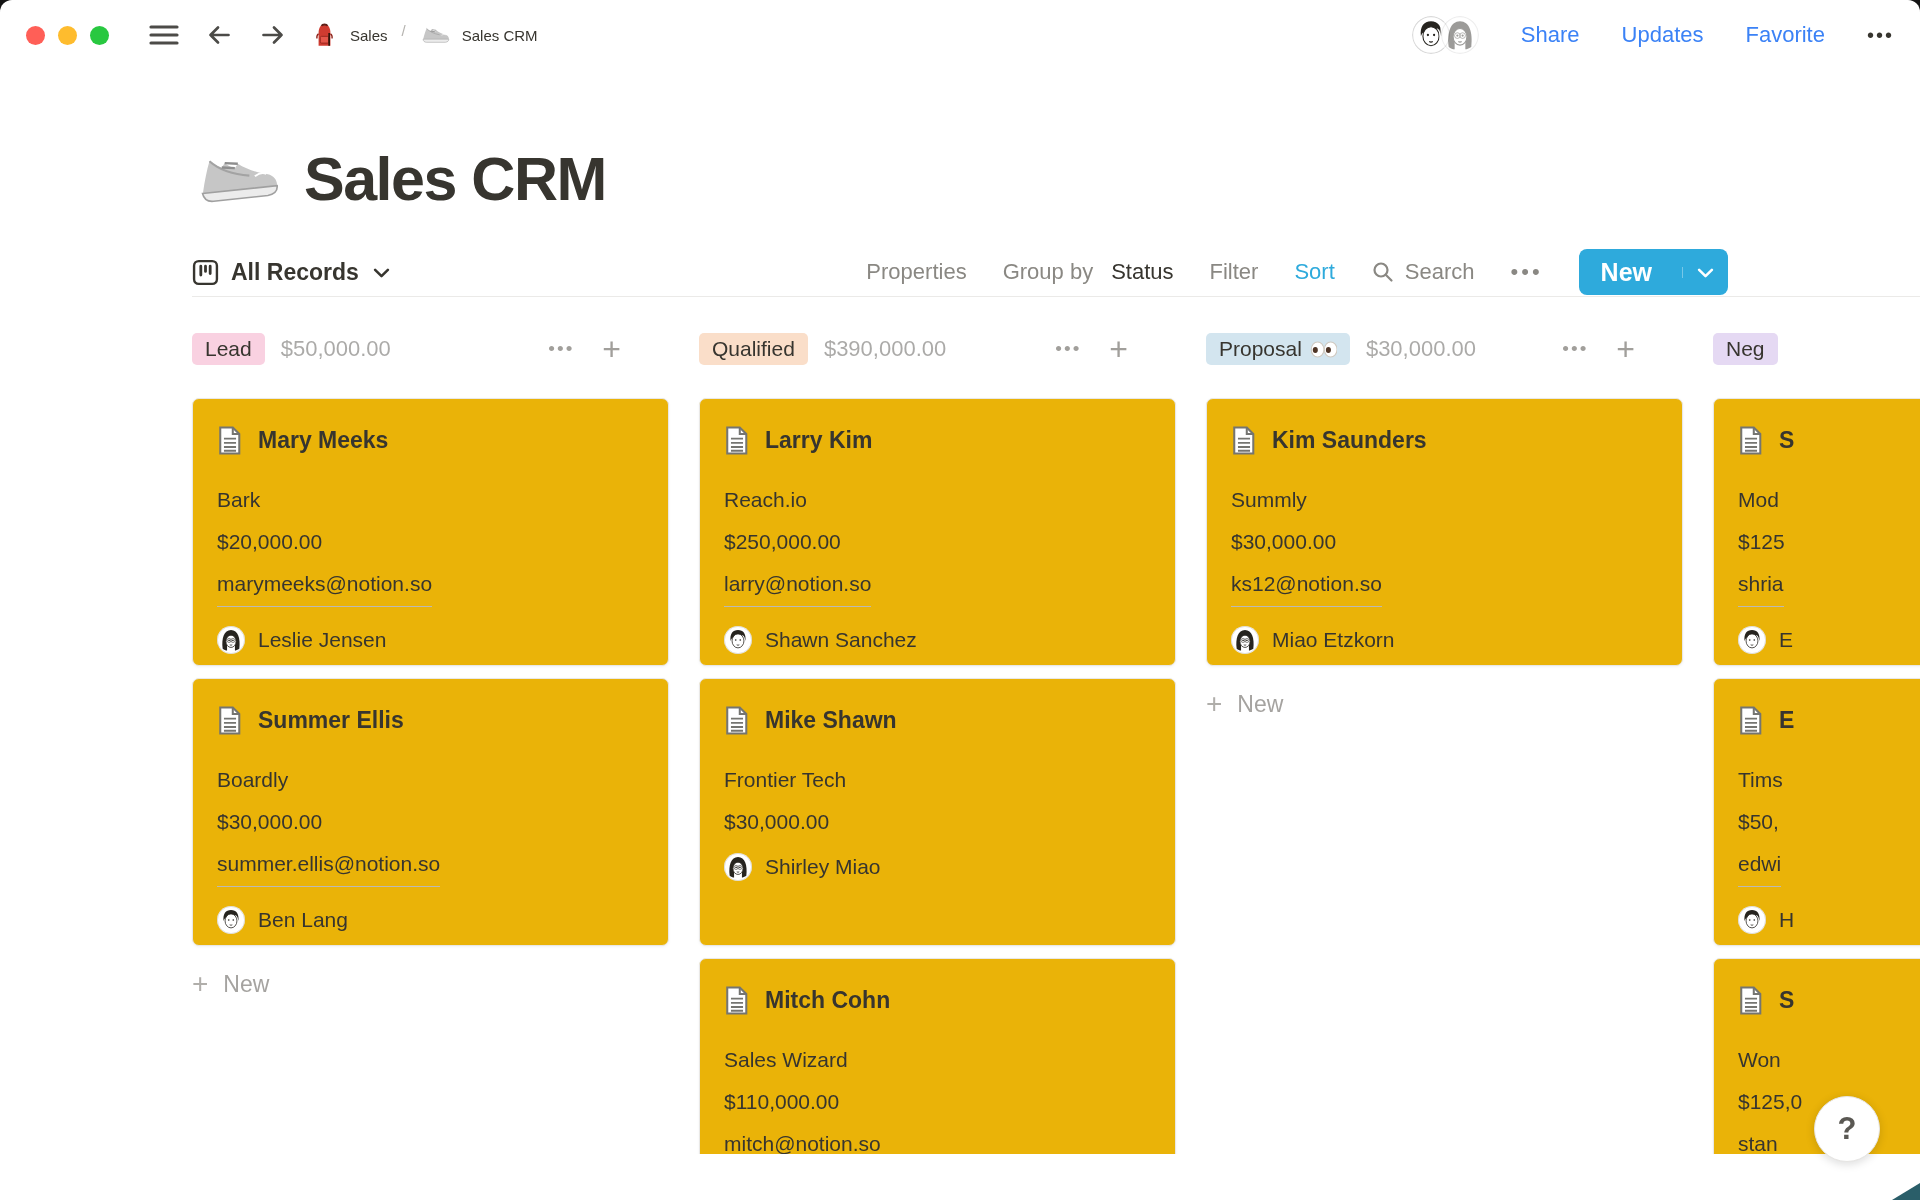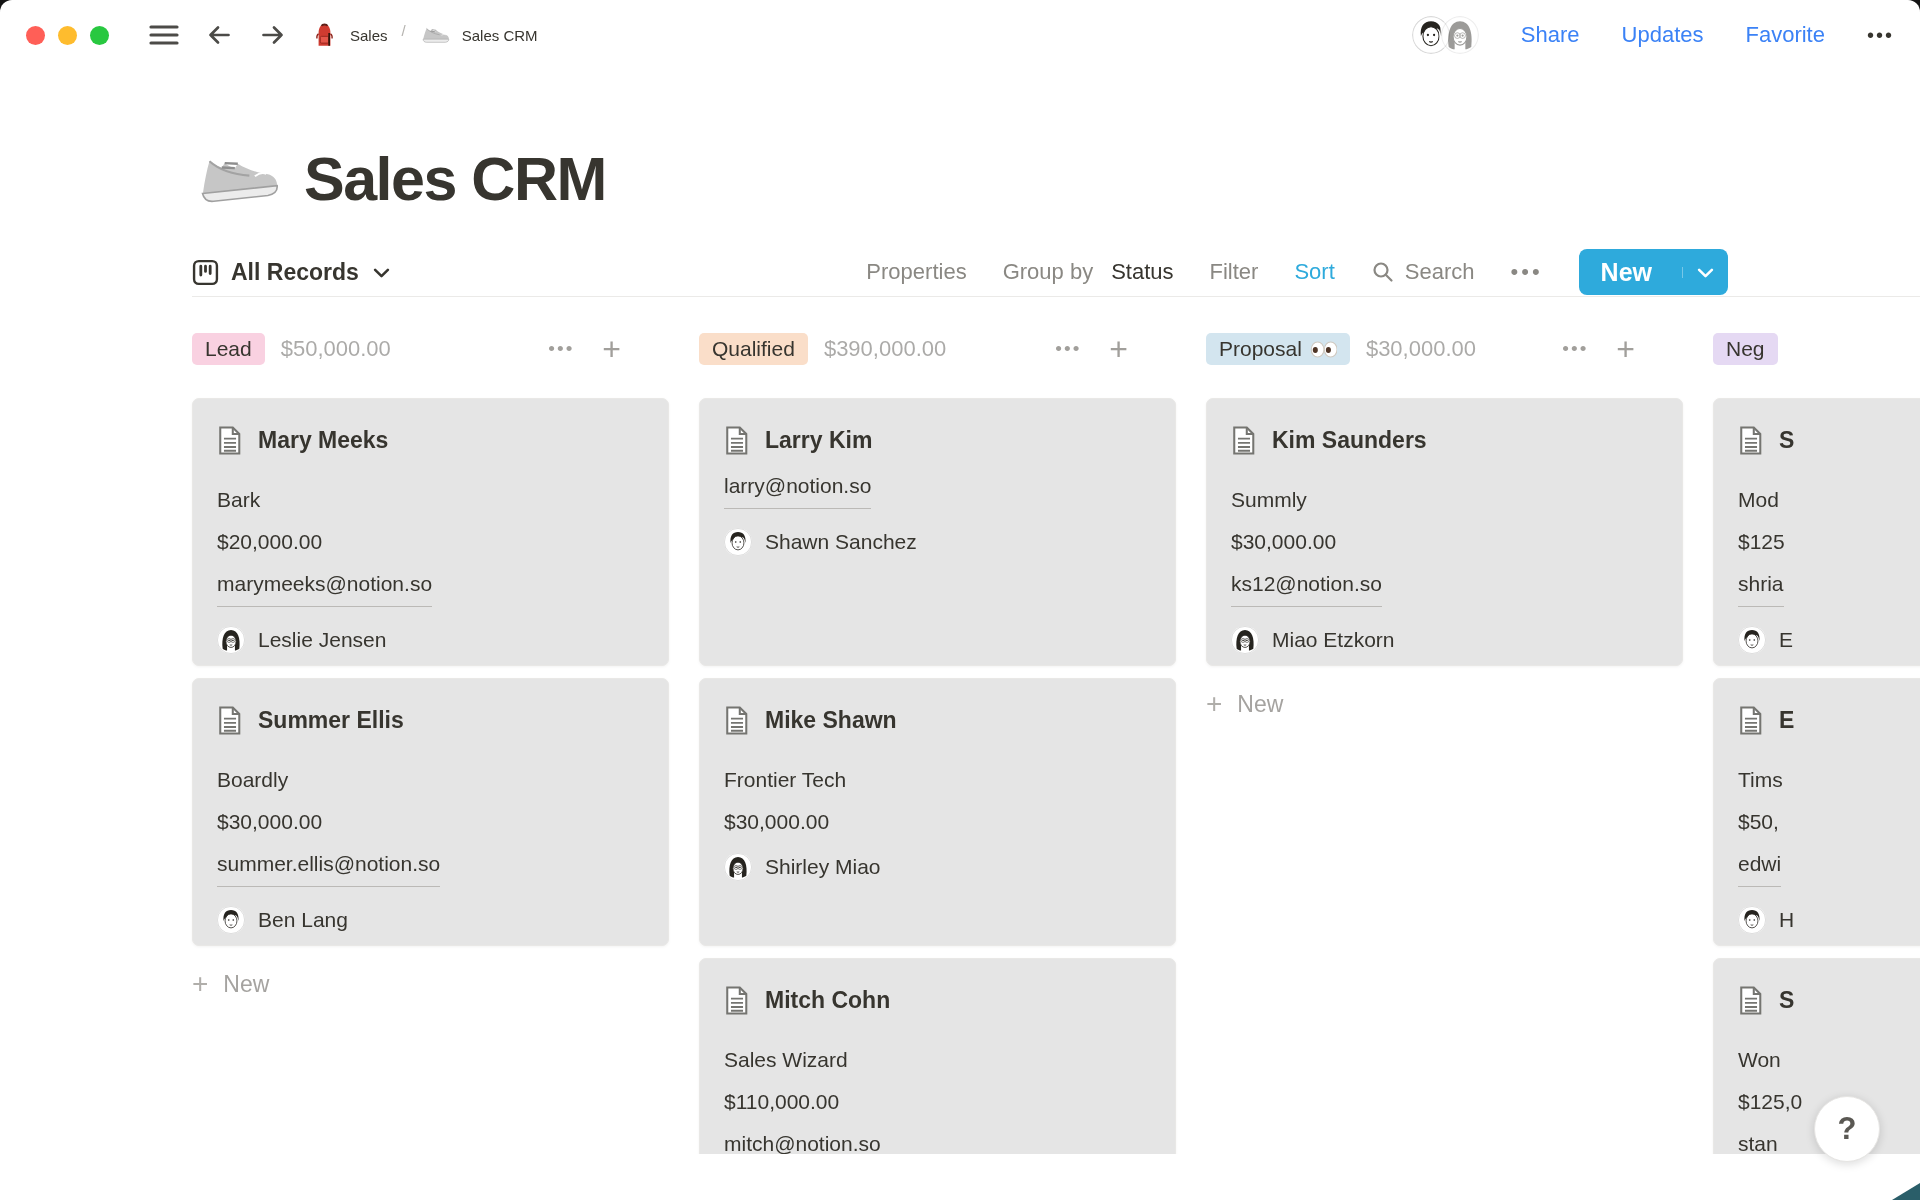--- a/index.html
+++ b/index.html
@@ -49,21 +49,21 @@
   .board { display:flex; gap:30px; padding:35px 0 0 192px; width:1920px; height:857px; overflow:hidden; }
   .column { width:477px; flex:none; }
   .col-head { display:flex; align-items:center; height:34px; padding-right:48px; }
   .badge { display:inline-flex; align-items:center; gap:8px; font-size:21px; color:#37352f; padding:4px 13px; border-radius:5px; white-space:nowrap; }
   .col-total { margin-left:16px; font-size:22px; color:rgba(55,53,47,.42); white-space:nowrap; }
   .col-actions { margin-left:auto; display:flex; align-items:center; gap:28px; color:#a19f9b; }
   .col-actions .ca { background:none; border:none; color:#a19f9b; cursor:pointer; font-family:inherit; }
   .ca-dots { font-size:19px; letter-spacing:2px; }
   .ca-plus { font-size:32px; font-weight:300; line-height:1; }
   .cards { margin-top:32px; display:flex; flex-direction:column; gap:12px; }
-  .card { background:#e5e5e5; border:1px solid #e9e8e6; border-radius:7px; box-shadow:0 1px 3px rgba(15,15,15,.05); padding:22px 24px; height:268px; flex:none; cursor:pointer; }
+  .card { background:#eab308; border:1px solid #e9e8e6; border-radius:7px; box-shadow:0 1px 3px rgba(15,15,15,.05); padding:22px 24px; height:268px; flex:none; cursor:pointer; }
   .card-title { display:flex; align-items:center; gap:15px; font-size:23px; font-weight:700; color:#37352f; margin-top:4px; white-space:nowrap; overflow:hidden; }
   .card-line { font-size:21px; color:#37352f; white-space:nowrap; overflow:hidden; }
   .card-company { margin-top:32px; }
   .card-amount { margin-top:18px; }
   .card-email-row { margin-top:18px; }
   .card-email { display:inline-block; border-bottom:1.5px solid #bbb9b6; padding-bottom:10px; color:#37352f; }
   .card-owner { margin-top:19px; display:flex; align-items:center; gap:13px; font-size:21px; color:#37352f; white-space:nowrap; }
   .card-owner .avatar { width:28px; height:28px; flex:none; }
   .add-new { margin-top:22px; display:flex; align-items:center; gap:15px; background:none; border:none; color:#a5a3a0; font-size:23px; cursor:pointer; font-family:inherit; }
   .add-new .plus { font-size:28px; font-weight:300; color:#b0aeaa; }
@@ -311,20 +311,22 @@
         </span>
       </div>
       <div class="cards">
         <div class="card">
           <div class="card-title">
               <svg width="26" height="31" viewBox="0 0 28 32">
                 <use href="#ic-doc"></use>
               </svg>
               <span>Larry Kim</span>
             </div>
+          <div class="card-line card-company">Reach.io</div>
+          <div class="card-line card-amount">$250,000.00</div>
           <div class="card-line card-email-row"><a class="card-email">larry@notion.so</a></div>
           <div class="card-owner">
               <svg class="avatar" viewBox="0 0 32 32">
                 <use href="#av-man"></use>
               </svg>
               <span>Shawn Sanchez</span>
             </div>
         </div>
         <div class="card">
           <div class="card-title">

